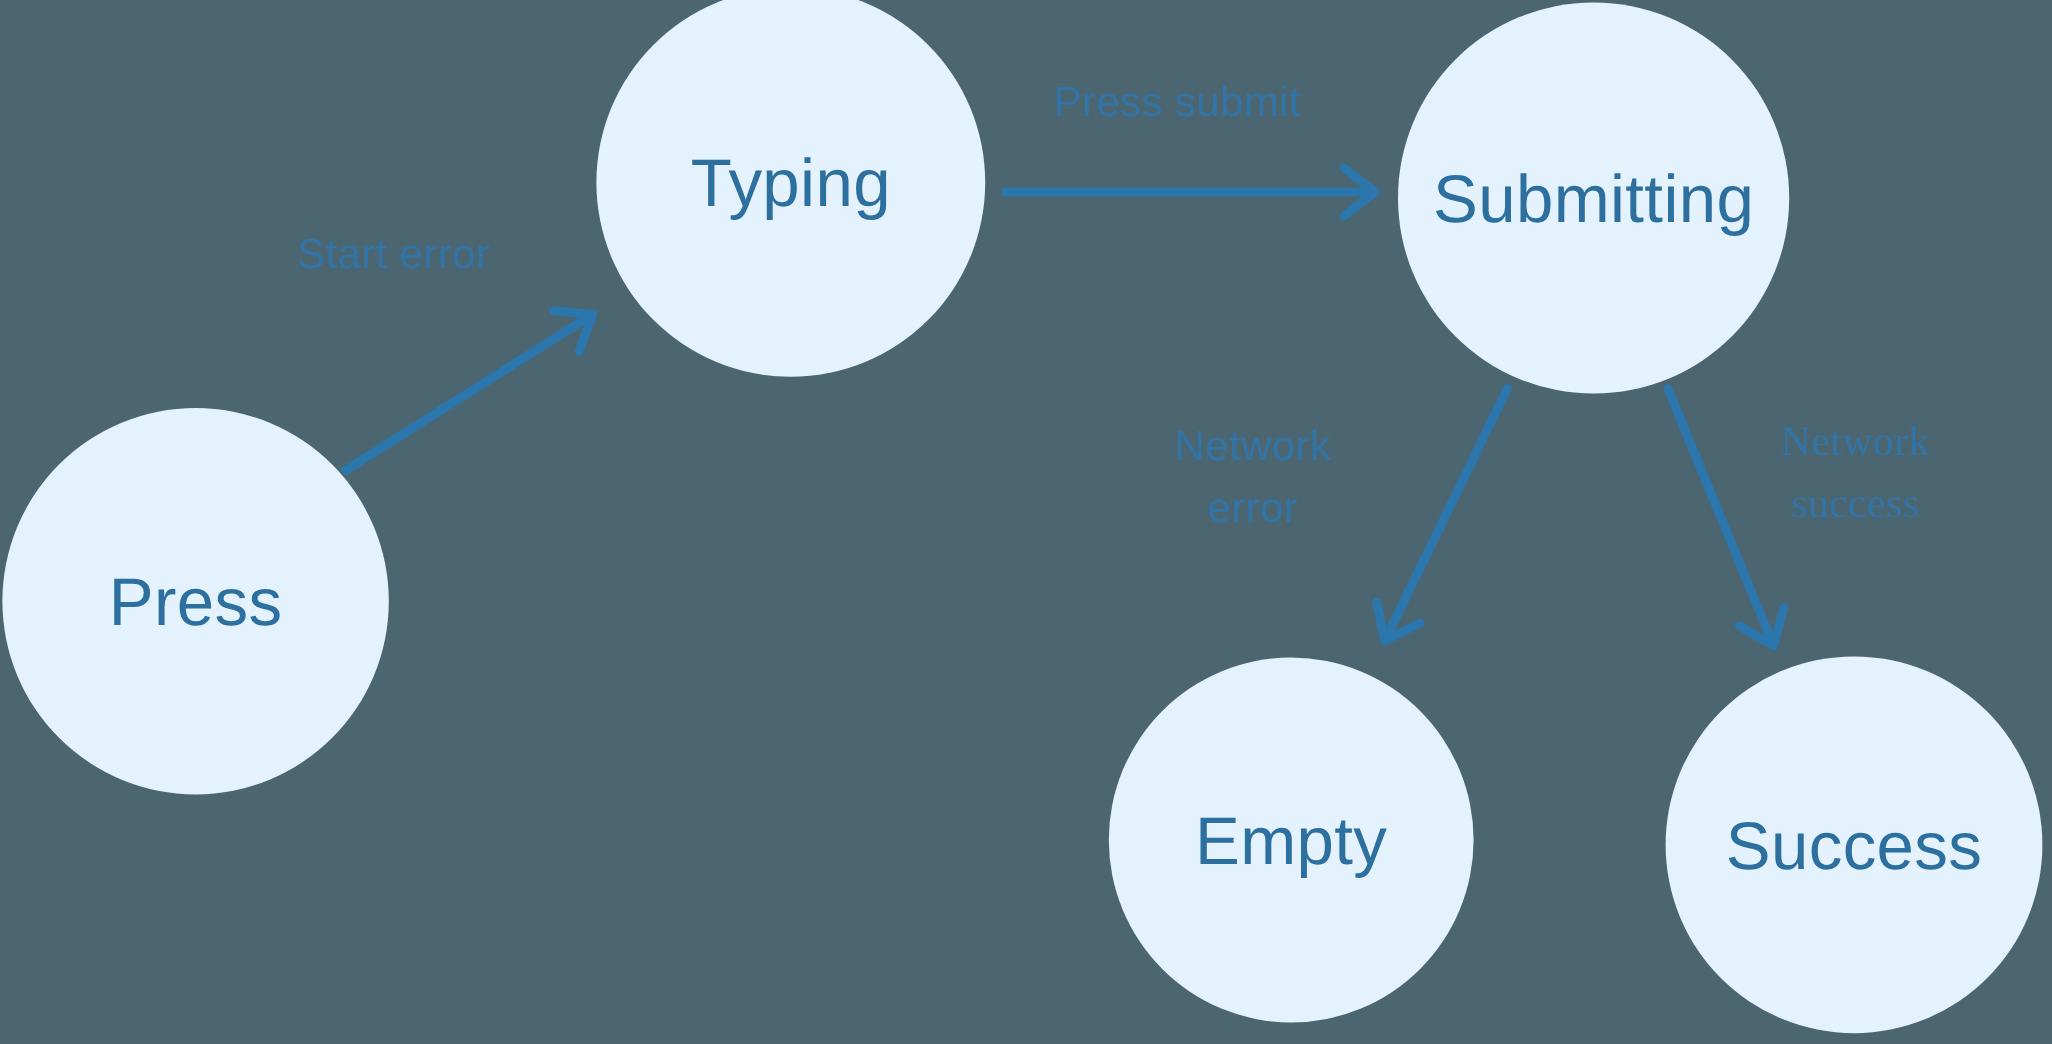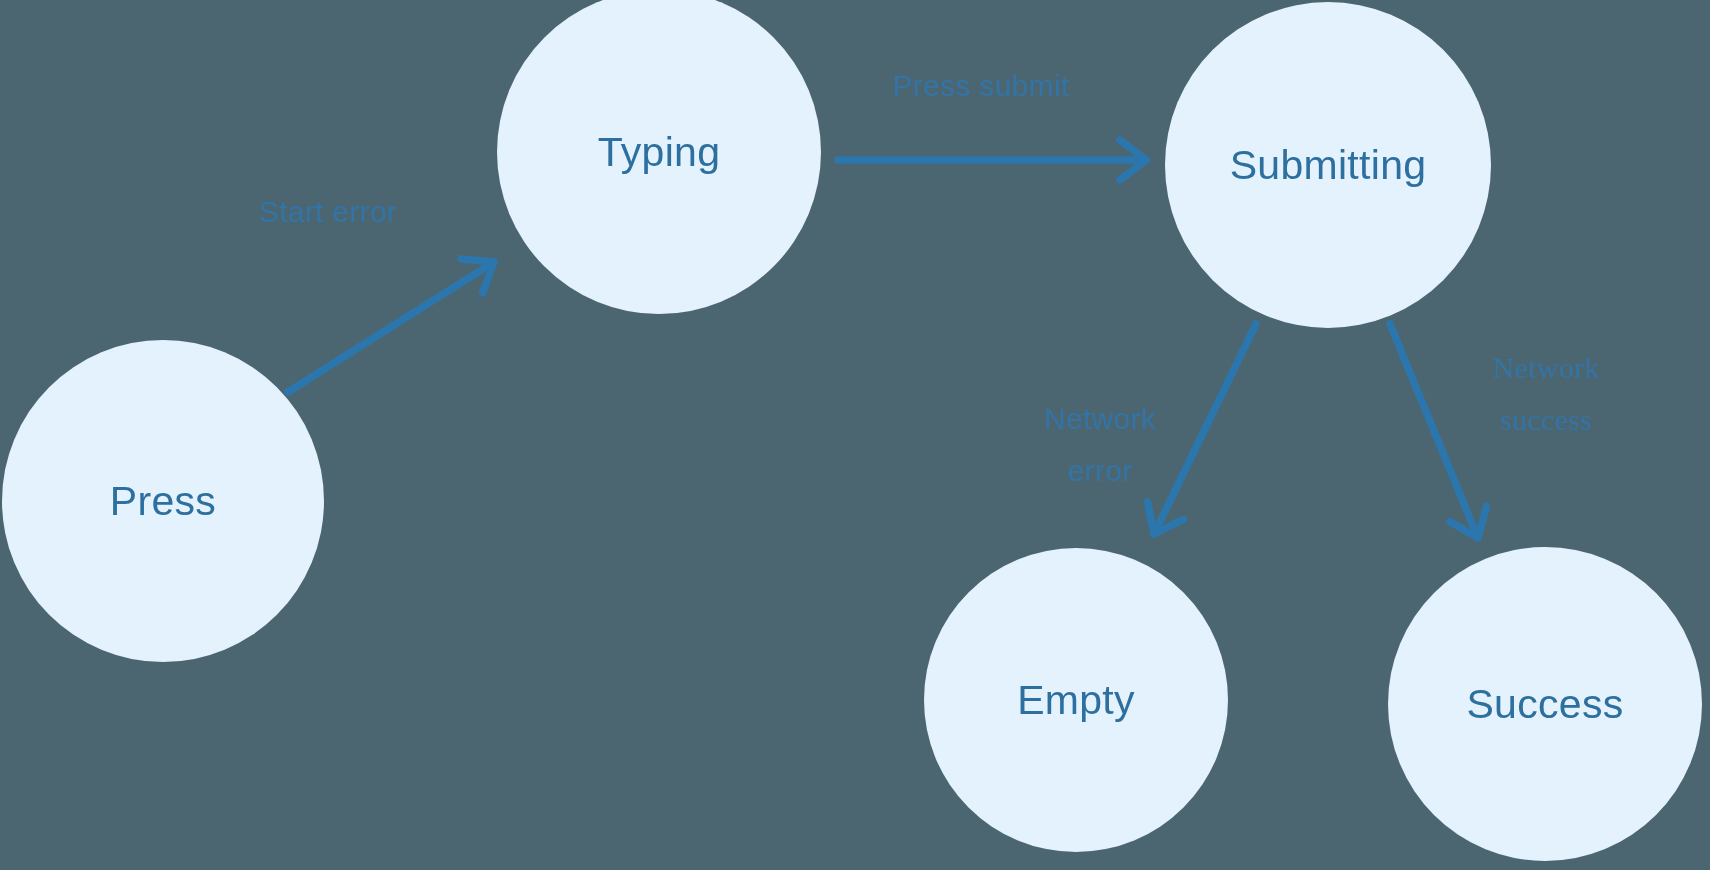--- a/index.html
+++ b/index.html
@@ -42,44 +42,44 @@
   .state {
     position: absolute;
     border-radius: 50%;
     background: var(--node-fill);
     display: flex;
     align-items: center;
     justify-content: center;
   }
   .state-label {
     color: var(--node-text);
-    font-size: 41px;
+    font-size: 56px;
     font-weight: 500;
     letter-spacing: 0.3px;
   }
   .edge-label {
     position: absolute;
     transform: translateX(-50%);
     text-align: center;
     color: var(--edge-label);
-    font-size: 30px;
+    font-size: 35px;
     font-weight: 500;
     line-height: 52px;
     letter-spacing: 0.3px;
   }
   
   .state-empty      { left: 2px;    top: 340px;  width: 322px; height: 322px; }
   .state-typing     { left: 497px;  top: -10px;  width: 324px; height: 324px; }
   .state-submitting { left: 1165px; top: 2px;    width: 326px; height: 326px; }
   .state-error      { left: 924px;  top: 548px;  width: 304px; height: 304px; }
   .state-success    { left: 1388px; top: 547px;  width: 314px; height: 314px; align-items: center; }
   
   .label-start-typing    { left: 328px;  top: 186px; width: 170px; }
   .label-press-submit    { left: 981px;  top: 60px;  white-space: nowrap; }
-  .label-network-error   { left: 1100px; top: 346px; width: 185px; margin-top: 47px; }
+  .label-network-error   { left: 1044px; top: 346px; width: 185px; }
   .label-network-success { left: 1546px; top: 342px; width: 195px; font-family: Liberation Serif, serif; }
 </style>
 </head>
 <body>
 
 <div class="canvas">
 
   <svg class="edges" viewBox="0 0 1710 870" xmlns="http://www.w3.org/2000/svg">
     <defs>
       <marker id="chevron" markerUnits="userSpaceOnUse" markerWidth="80" markerHeight="80" viewBox="-40 -40 80 80" refX="0" refY="0" orient="auto">

